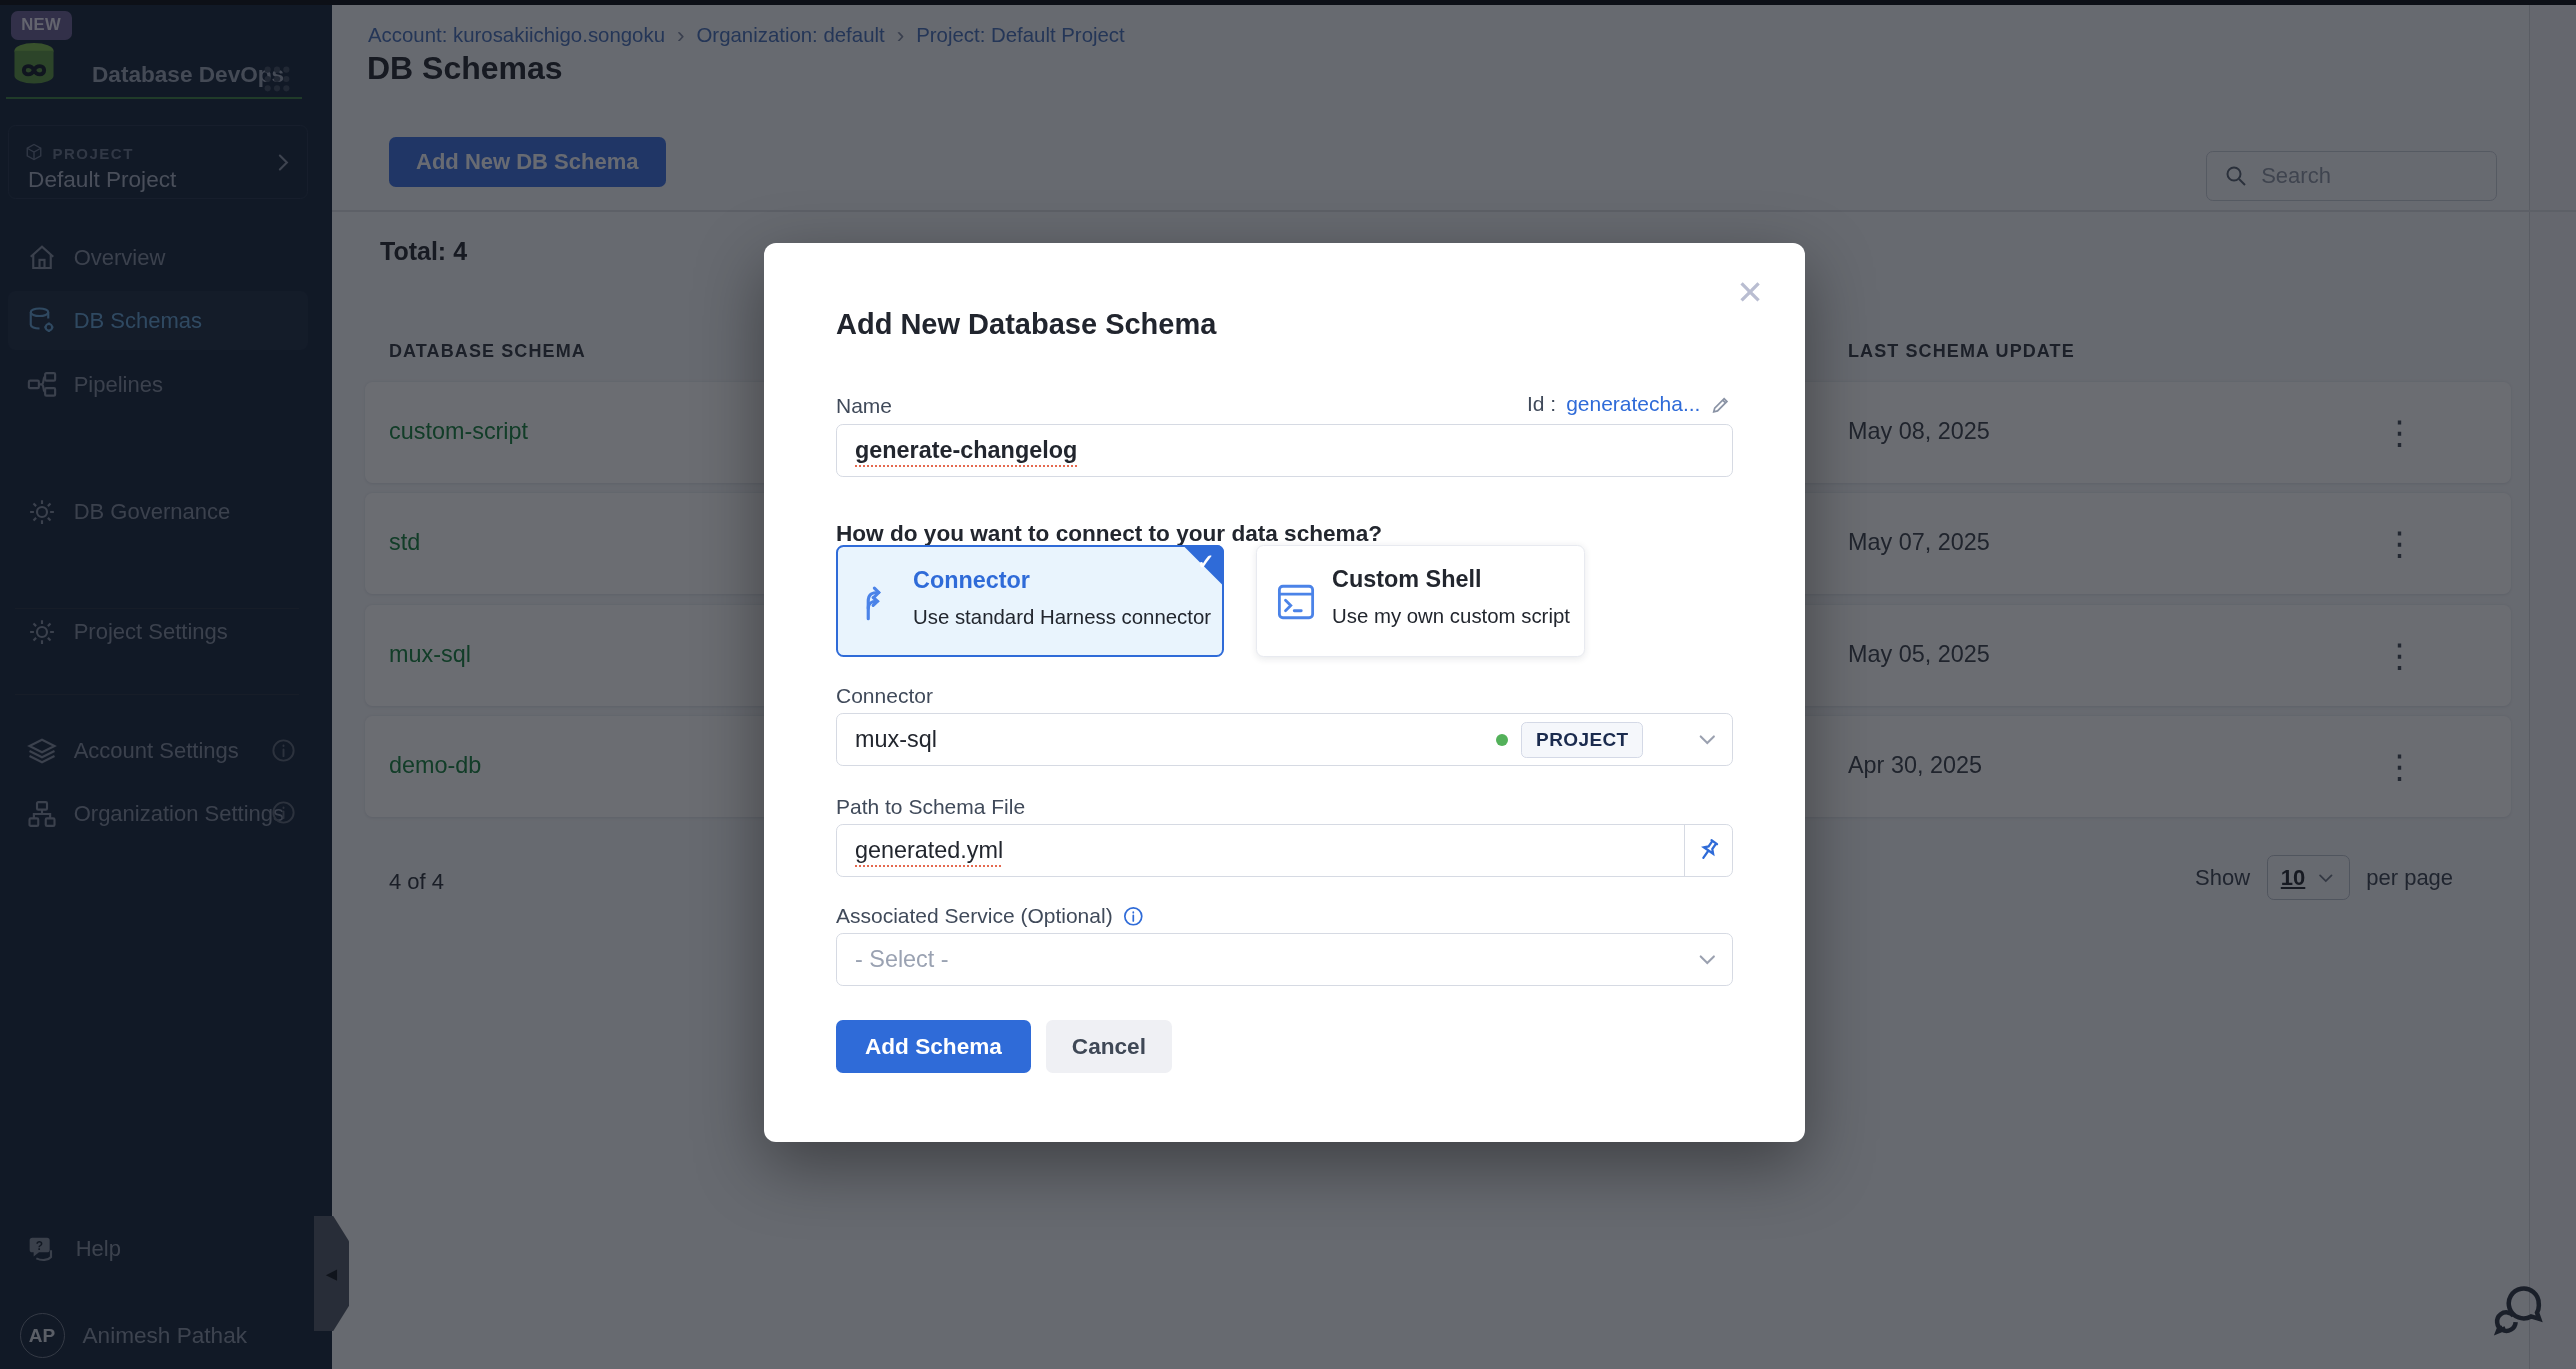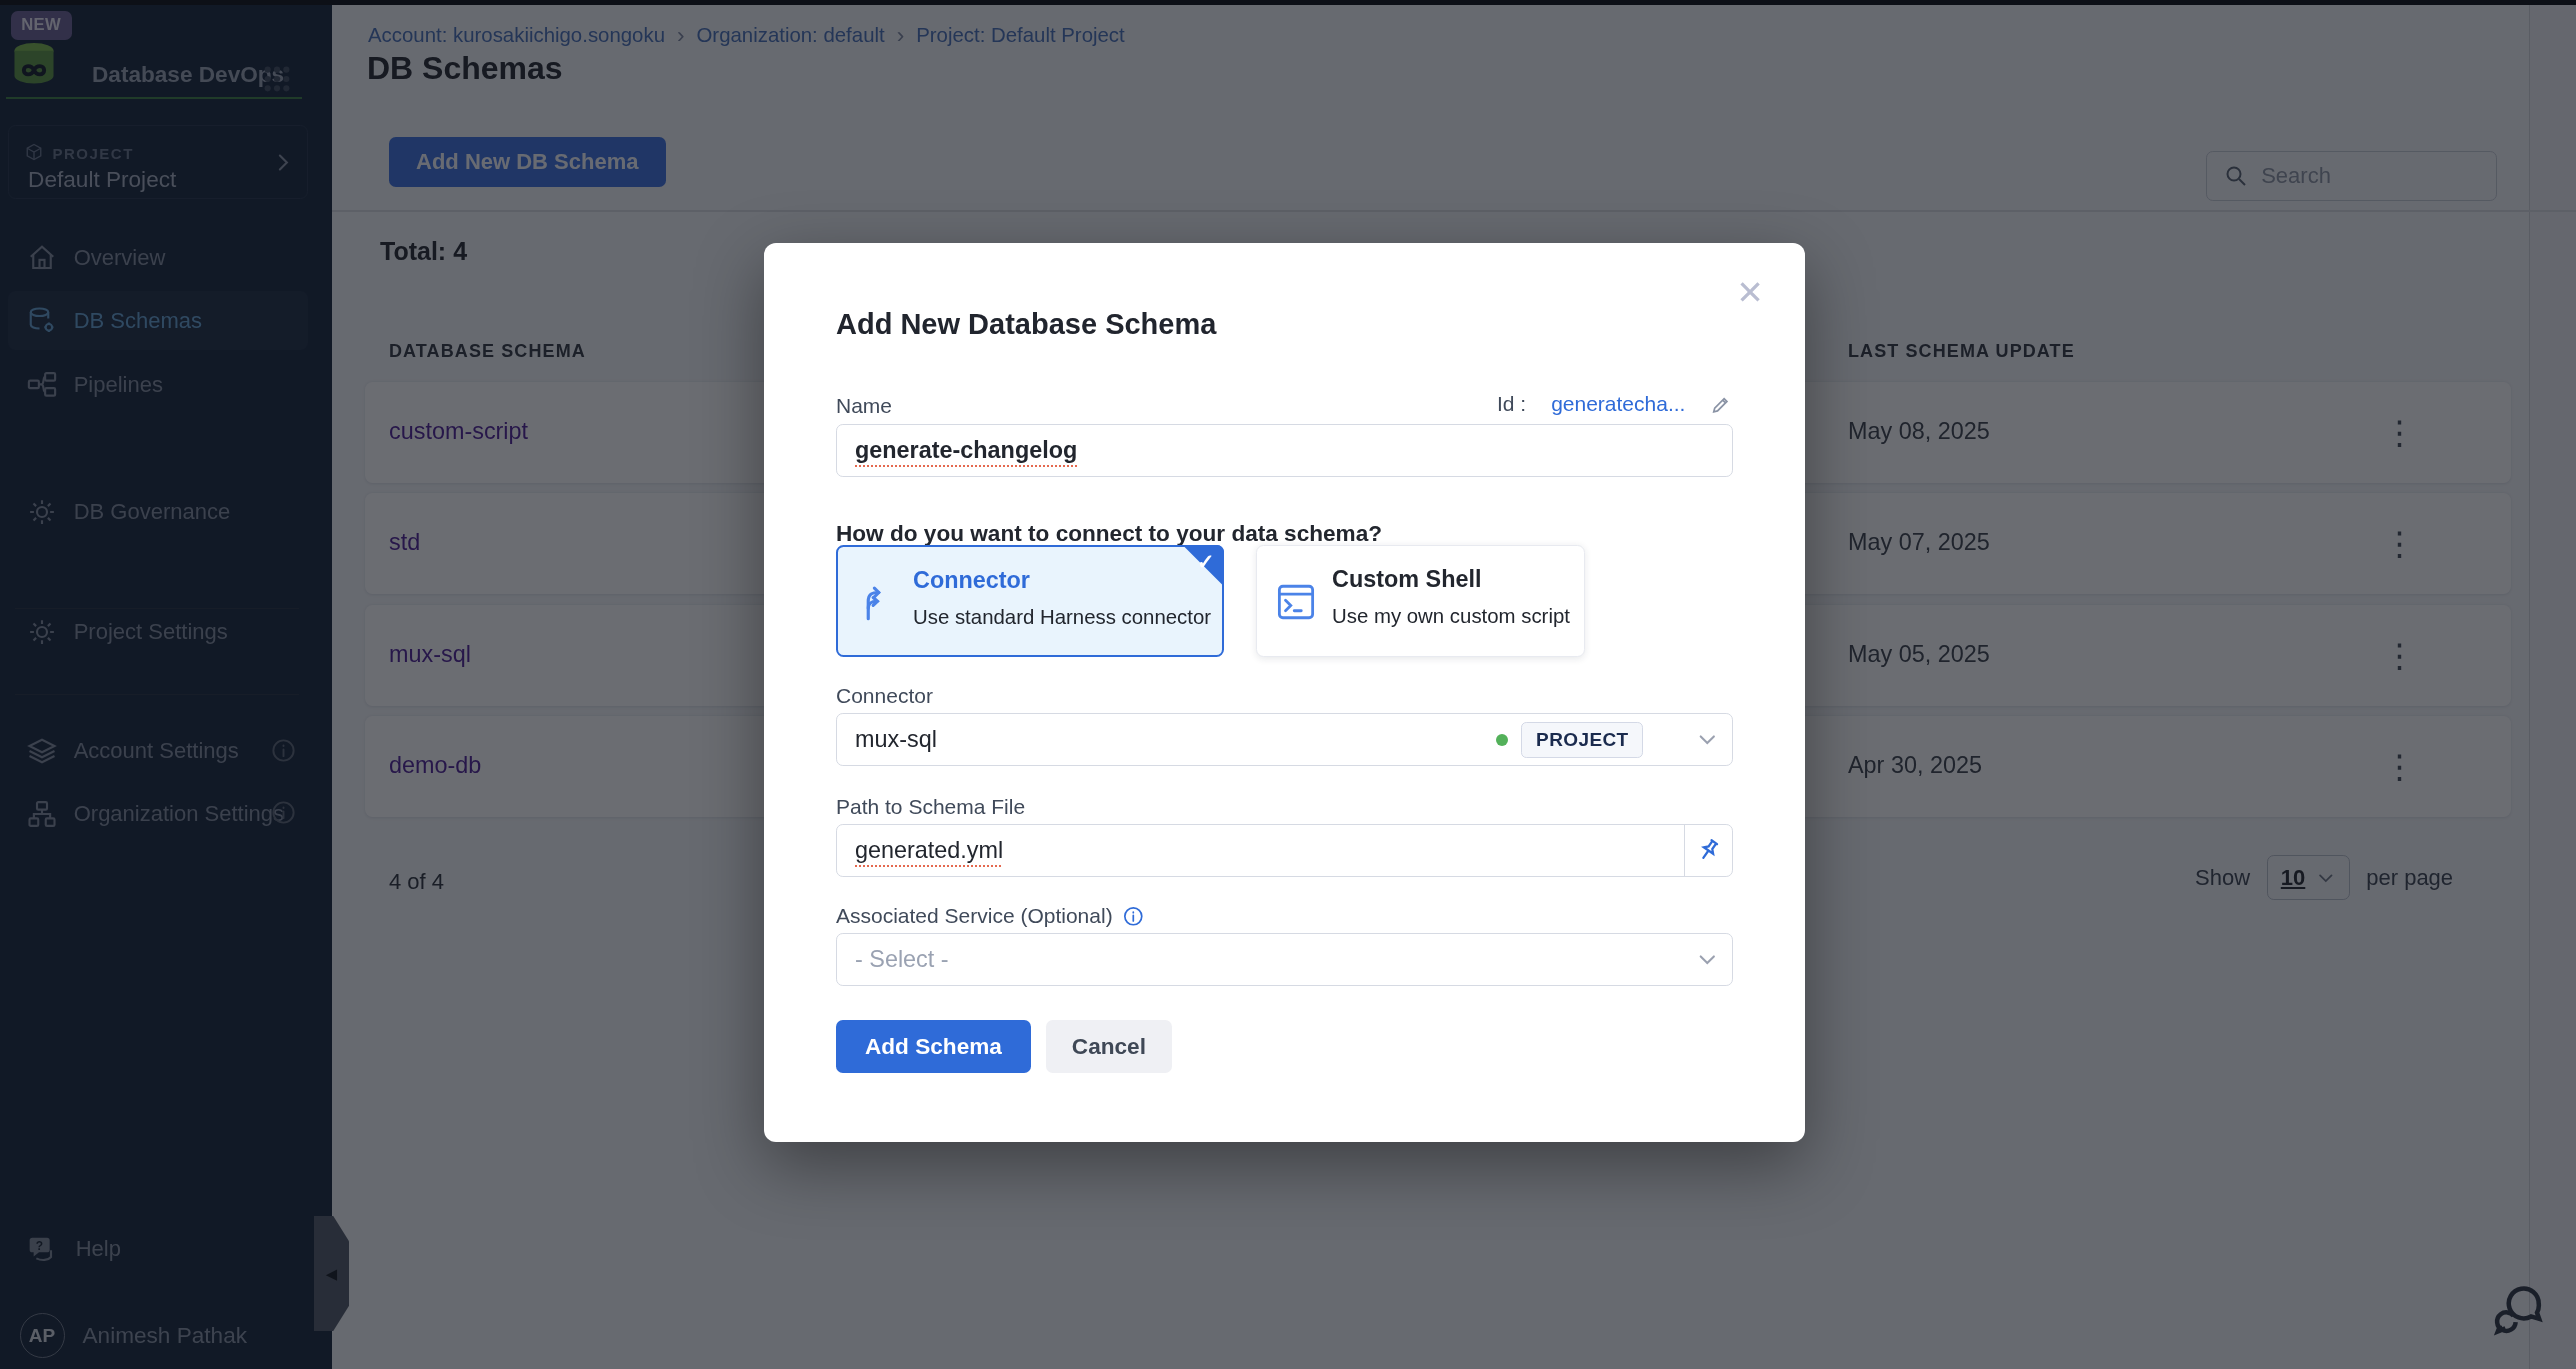--- a/index.html
+++ b/index.html
@@ -49,40 +49,40 @@
   .search-box input { border: none; outline: none; background: transparent; margin-left: 13.6px; font-size: 22px; color: #30363f; font-family: inherit; width: 211px; }
   .search-box input::placeholder { color: #8c94a3; }
   .toolbar-divider { position: absolute; left: 0; top: 210px; width: 100%; height: 1.5px; background: #d9dce2; }
 
   .total-label { position: absolute; left: 48px; top: 237px; font-size: 25px; font-weight: bold; color: #23272e; }
   .col-header { position: absolute; top: 341px; font-size: 18px; font-weight: bold; letter-spacing: 1.1px; color: #30363f; }
   .col-schema { left: 57px; }
   .col-update { left: 1516px; }
 
   .row-card { position: absolute; left: 33px; width: 2146px; height: 101px; background: #ffffff; border-radius: 7.5px; box-shadow: 0 0.8px 3px rgba(20,30,50,0.10); cursor: pointer; }
-  .row-card .cell-schema { position: absolute; left: 24px; top: 36px; font-size: 23.4px; color: #4c1d95; }
+  .row-card .cell-schema { position: absolute; left: 24px; top: 36px; font-size: 23.4px; color: #15803d; }
   .row-card .cell-date { position: absolute; left: 1483px; top: 36px; font-size: 23.4px; color: #3a414b; }
   .row-card .kebab { position: absolute; left: 2012px; top: 24px; width: 45px; height: 53px; font-size: 33px; color: #434b57; display: flex; align-items: center; justify-content: center; cursor: pointer; border-radius: 6px; }
 
   .page-count { position: absolute; left: 57px; top: 869px; font-size: 22px; color: #2c313a; }
   .page-size-group { position: absolute; left: 1863px; top: 855px; display: flex; align-items: center; gap: 16.6px; font-size: 22px; color: #3a4250; }
   .size-select { width: 83px; height: 45px; border: 1.5px solid #b9bfca; border-radius: 6.8px; display: flex; align-items: center; justify-content: center; gap: 10.6px; cursor: pointer; color: #23272e; font-weight: bold; text-decoration: underline; }
   .size-select .cdown { width: 19.6px; height: 19.6px; color: #6c7483; }
   .scroll-strip { position: absolute; left: 2197px; top: 0; width: 48px; height: 100%; background: #eef0f3; border-left: 0.8px solid #d2d5db; }
   .chat-fab { position: absolute; left: 2158px; top: 1282px; width: 57px; height: 57px; color: #2b3340; cursor: pointer; }
 
   
   .overlay { position: absolute; inset: 0; background: rgba(16,20,28,0.62); z-index: 10; }
   .modal { position: absolute; left: 764px; top: 243px; width: 1041px; height: 899px; background: #ffffff; border-radius: 12px; box-shadow: 0 22.6px 68px rgba(0,0,0,0.4); z-index: 20; }
   .modal-close { position: absolute; right: 41px; top: 33px; font-size: 33px; color: #b9bdd1; cursor: pointer; line-height: 1; font-weight: normal; }
   .modal-title { position: absolute; left: 72px; top: 65px; font-size: 29px; font-weight: bold; color: #21252e; }
 
   .field-label { position: absolute; left: 72px; font-size: 21px; color: #404a5a; }
   .lbl-name { top: 151px; }
-  .id-row { position: absolute; right: 72px; top: 149px; display: flex; align-items: center; gap: 25px; font-size: 21px; }
+  .id-row { position: absolute; right: 72px; top: 149px; display: flex; align-items: center; gap: 10px; font-size: 21px; }
   .id-prefix { color: #404a5a; }
   .id-value { color: #2f6bd8; cursor: pointer; }
   .pencil { width: 22.6px; height: 22.6px; color: #8a93a5; cursor: pointer; }
 
   .inputbox { position: absolute; left: 72px; width: 897px; height: 53px; border: 1.5px solid #d6dae3; border-radius: 6.8px; display: flex; align-items: center; font-size: 23.4px; color: #22262e; background: #fff; }
   .inputbox .val { margin-left: 18px; }
   .name-input { top: 181px; font-weight: bold; }
   .misspell { text-decoration-line: underline; text-decoration-style: dotted; text-decoration-color: #e4694f; text-decoration-thickness: 2.3px; text-underline-offset: 6.8px; }
 
   .question { position: absolute; left: 72px; top: 278px; font-size: 22.6px; font-weight: bold; color: #22262e; }

